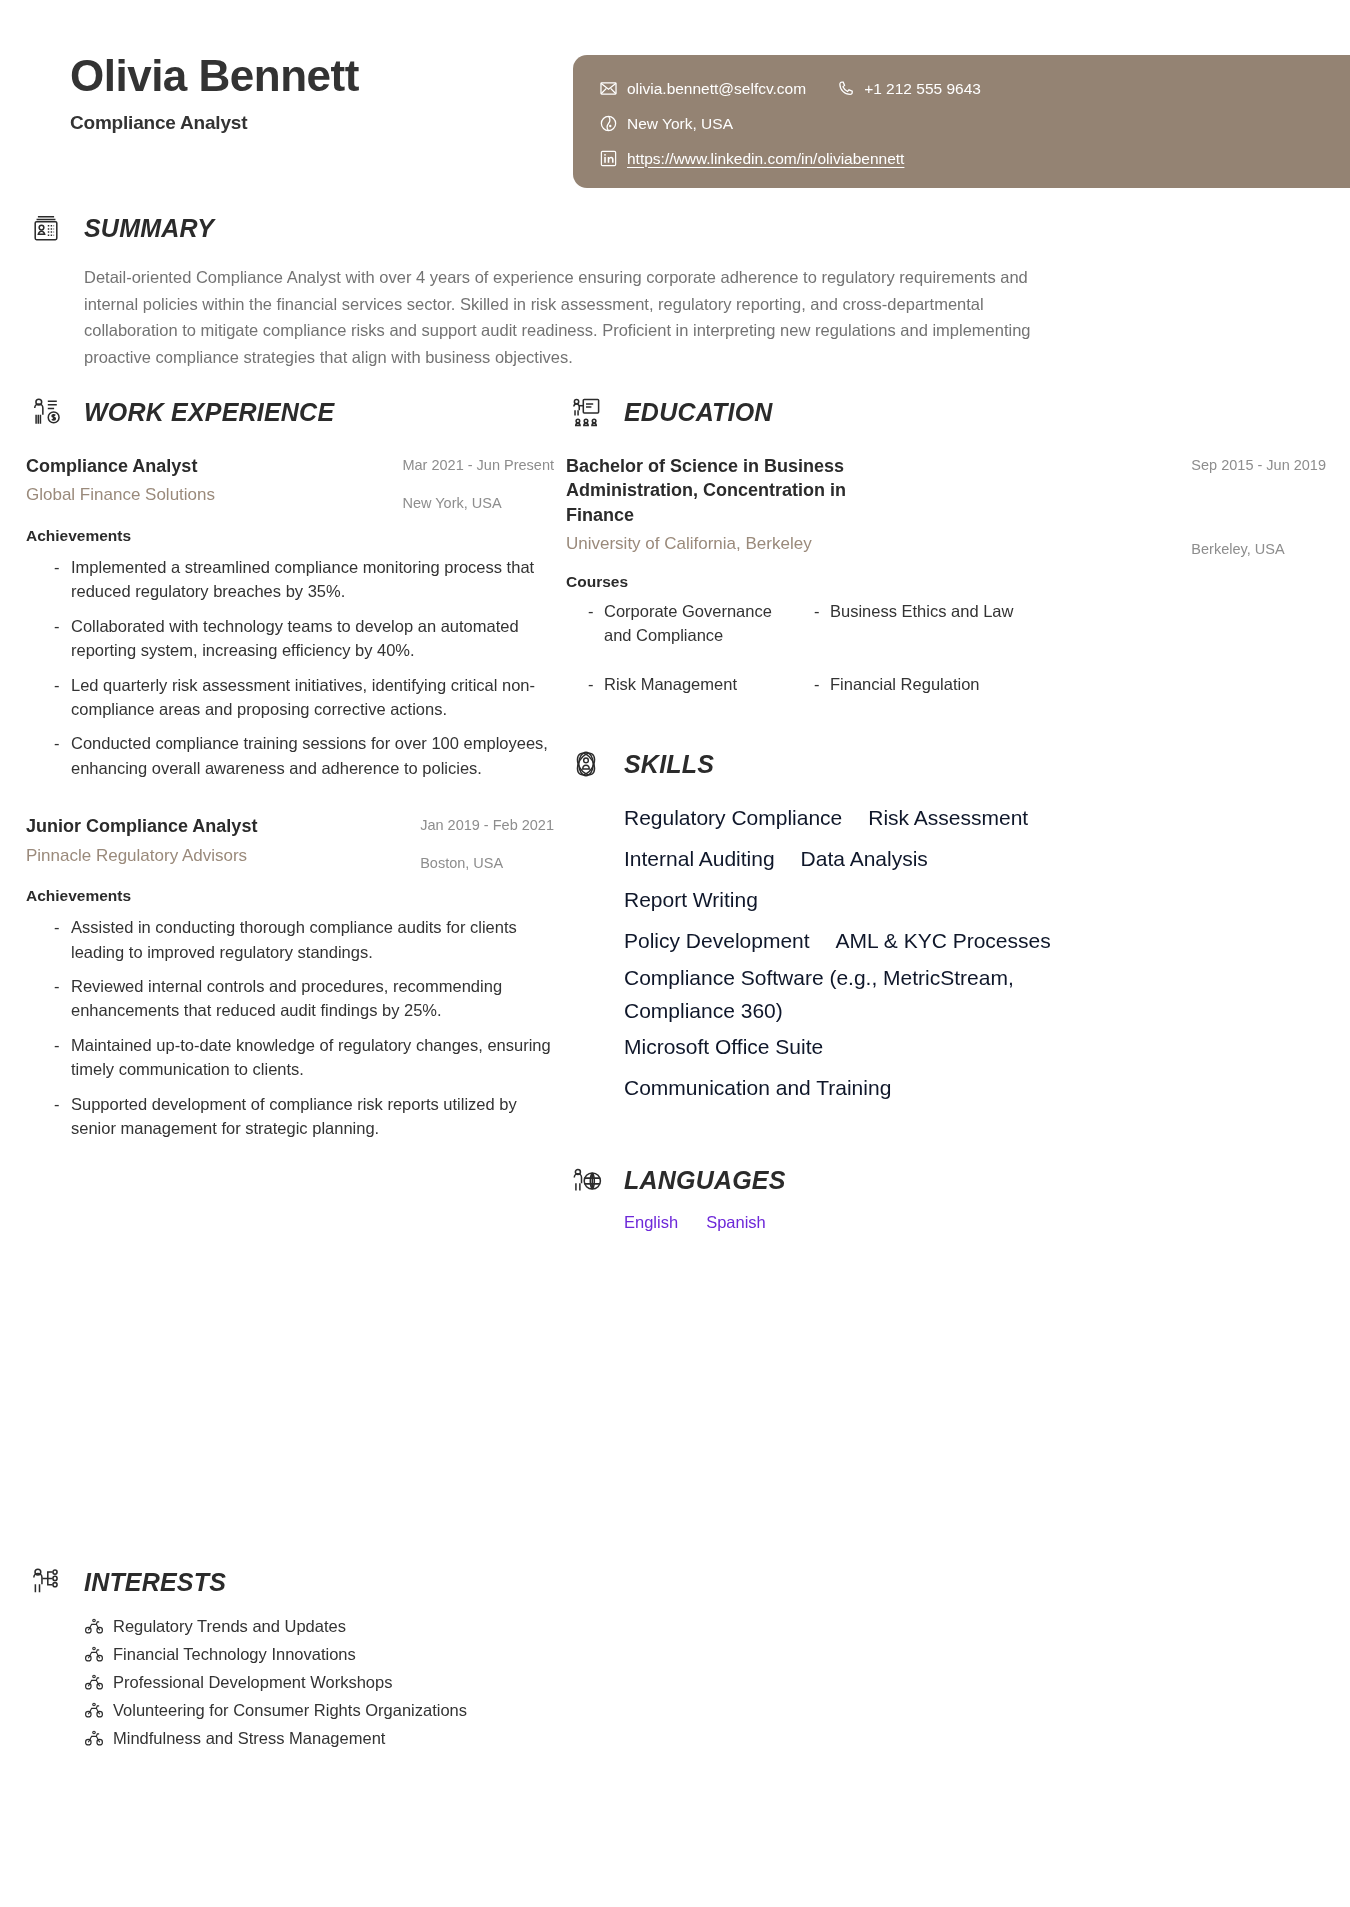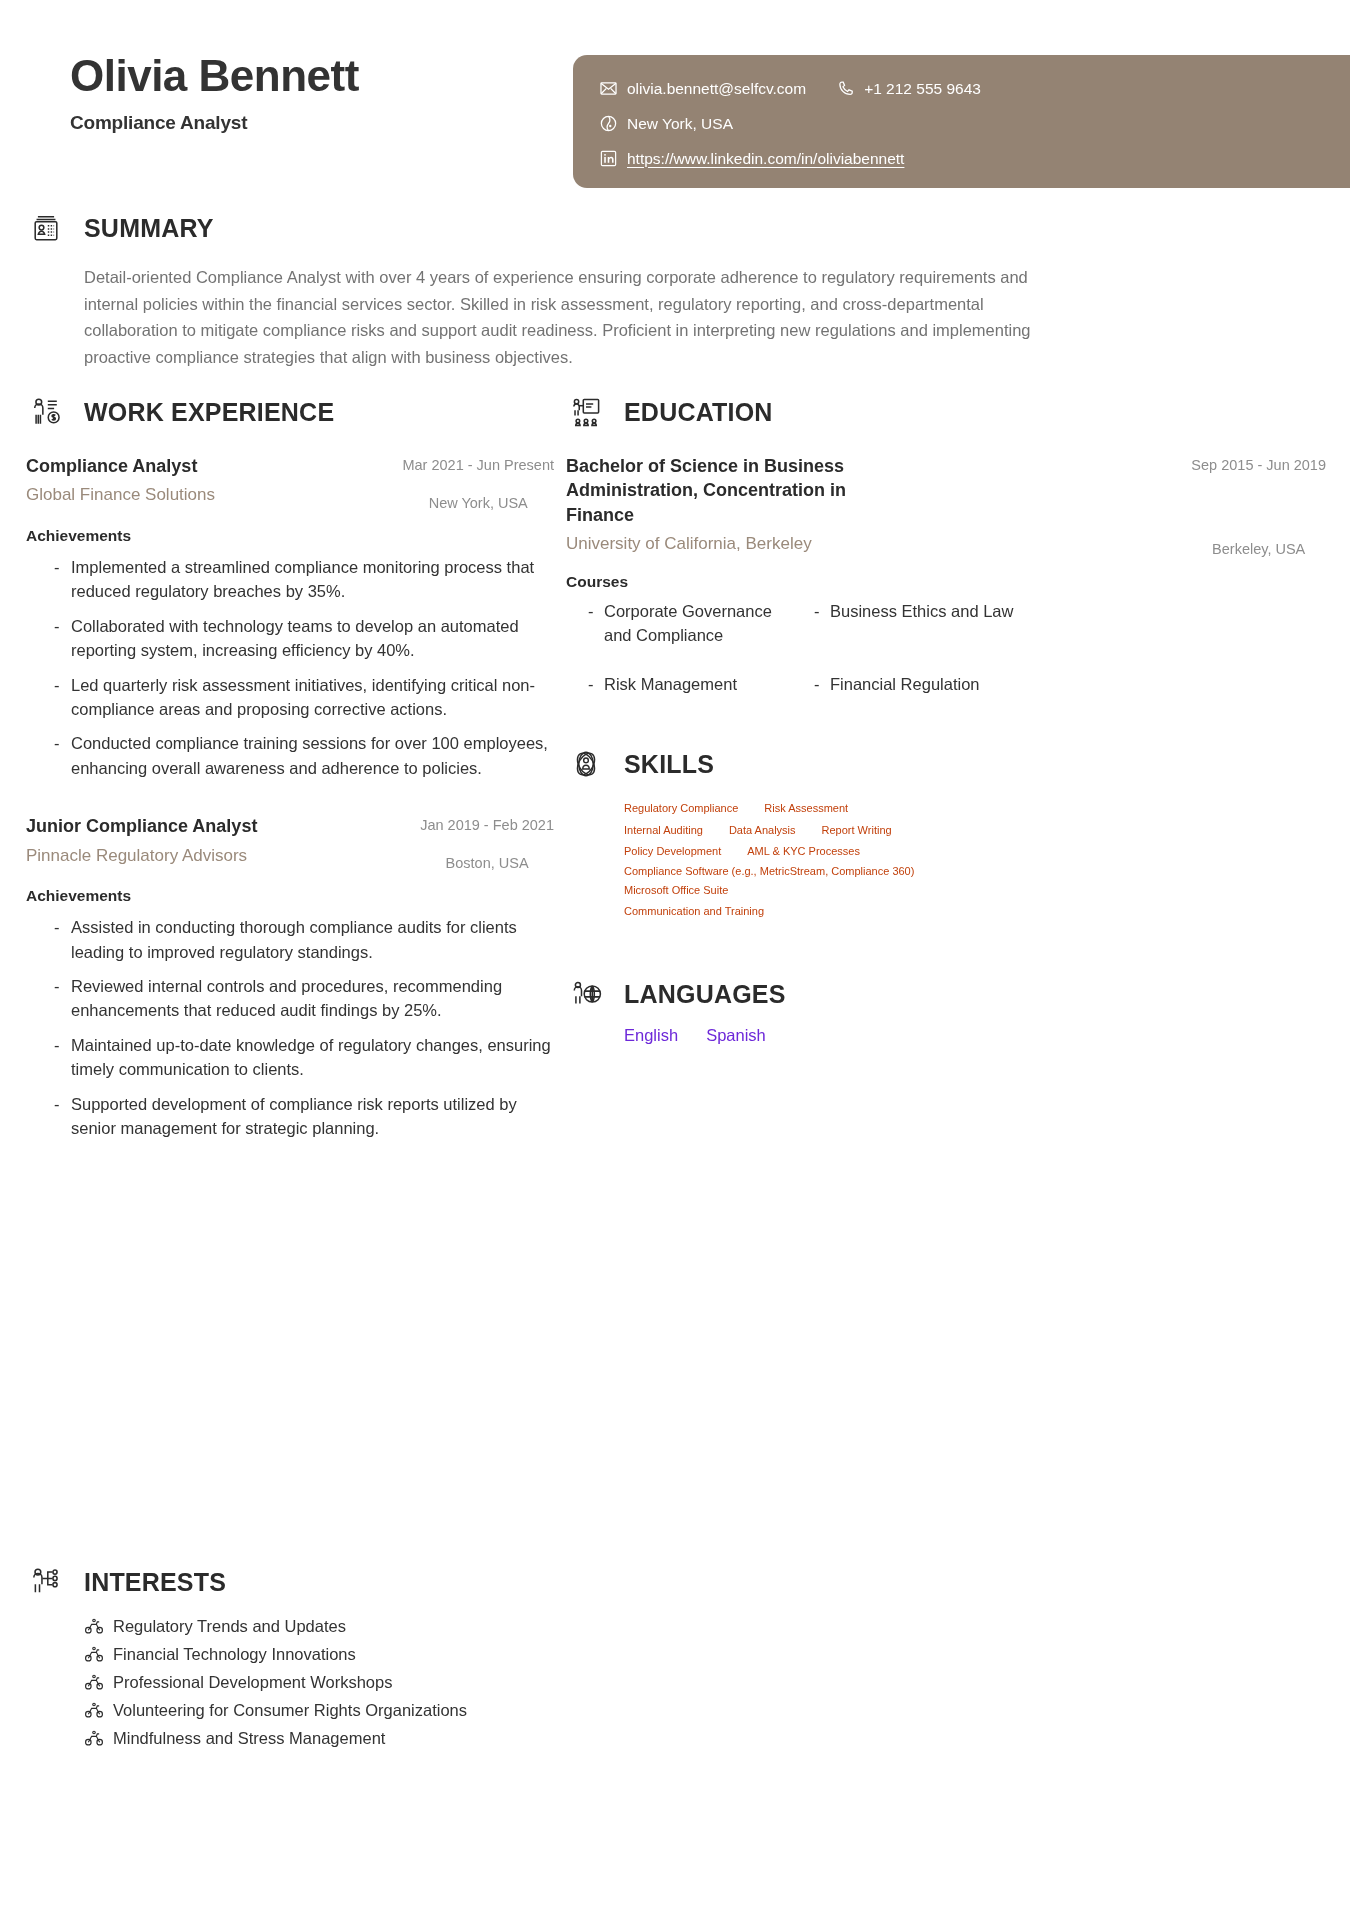--- a/index.html
+++ b/index.html
@@ -35,21 +35,21 @@
   .contact-item { display: flex; align-items: center; font-size: 15.5px; }
   .contact-item + .contact-item { margin-left: 30px; text-align: right; }
   .contact-item .ci-icon {
     width: 19px; height: 19px; margin-right: 9px; flex: 0 0 19px;
     display: inline-flex; align-items: center; justify-content: center;
   }
   .contact-item .ci-icon svg { width: 100%; height: 100%; display: block; }
   .link-text { text-decoration: underline; text-underline-offset: 3px; }
 
   
-  .section-head { display: flex; align-items: center; }
+  .section-head { display: flex; align-items: center; font-style: italic; }
   .section-icon {
     width: 40px; height: 40px; flex: 0 0 40px;
     display: inline-flex; align-items: center; justify-content: center;
     margin-right: 18px;
   }
   .section-icon svg { width: 36px; height: 36px; display: block; }
   .section-title {
     font-size: 25px; font-weight: 800; letter-spacing: 0.2px; color: #2b2b2b;
   }
 
@@ -61,21 +61,21 @@
   }
 
   
   .cols { position: absolute; top: 392px; left: 0; width: 1350px; }
   .col-left { position: absolute; left: 26px; top: 0; width: 528px; }
   .col-right { position: absolute; left: 566px; top: 0; width: 760px; }
 
   .entry { margin-top: 22px; position: relative; }
   .entry-head { display: flex; justify-content: space-between; align-items: flex-start; }
   .entry-left { max-width: 330px; }
-  .entry-right { text-align: center; padding-top: 3px; }
+  .entry-right { text-align: left; padding-top: 3px; }
   .e-title { font-size: 18px; font-weight: 800; color: #2b2b2b; line-height: 1.35; }
   .e-org { font-size: 17px; color: #9a8a7b; margin-top: 6px; line-height: 1.3; }
   .e-date { font-size: 14.5px; color: #8d8d8d; white-space: nowrap; }
   .e-loc { font-size: 14.5px; color: #8d8d8d; margin-top: 22px; white-space: nowrap; }
   .sub-label { font-size: 15.5px; font-weight: 700; color: #2b2b2b; margin-top: 16px; }
 
   ul.dashlist { list-style: none; margin-top: 10px; margin-left: 28px; }
   ul.dashlist li {
     position: relative; padding-left: 17px; font-size: 16.5px;
     line-height: 1.48; color: #333; margin-bottom: 10px;
@@ -97,21 +97,21 @@
   .course {
     position: relative; padding-left: 16px; font-size: 16.5px;
     line-height: 1.48; color: #333;
   }
   .course::before { content: "-"; position: absolute; left: 0; top: 0; }
 
   
   .skills-wrap { margin-left: 58px; margin-top: 14px; width: 470px; }
   .skills-row { display: flex; flex-wrap: wrap; }
   .skill {
-    font-size: 11px; color: #c2410c; line-height: 1.95;
+    font-size: 21px; color: #0f172a; line-height: 1.95;
     margin-right: 26px; white-space: nowrap;
   }
   .skill.wrapme { white-space: normal; width: 100%; margin-right: 0; line-height: 1.55; }
 
   .lang-wrap { margin-left: 58px; margin-top: 12px; display: flex; }
   .lang { font-size: 16.5px; color: #6d28d9; margin-right: 28px; }
 
   
   .interests { position: absolute; left: 26px; top: 1562px; width: 700px; }
   .interest-list { margin-left: 58px; margin-top: 14px; }

